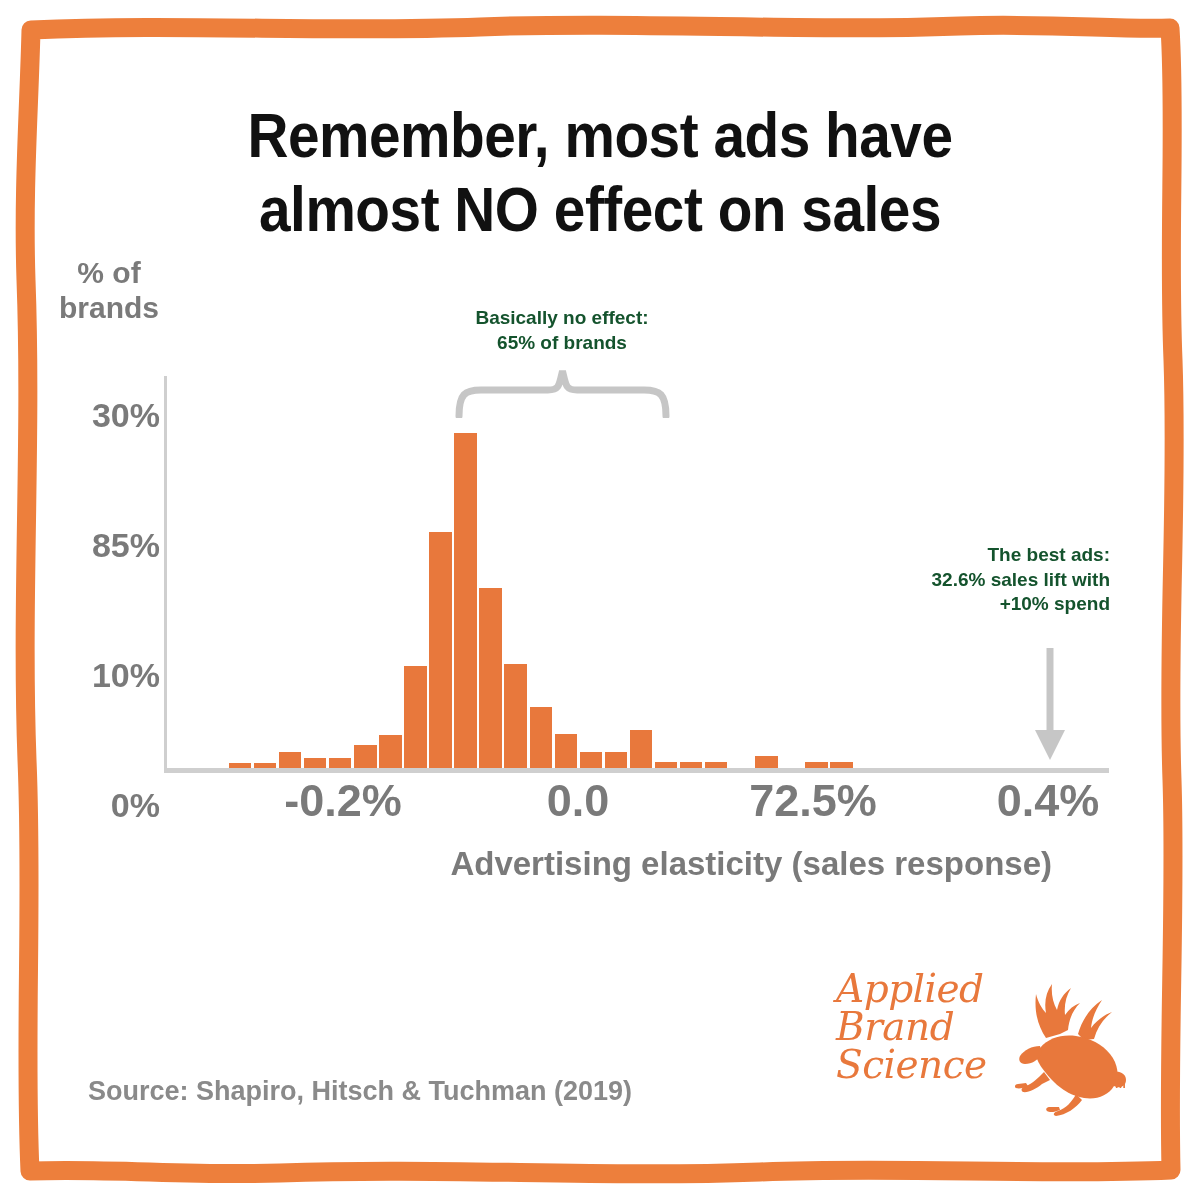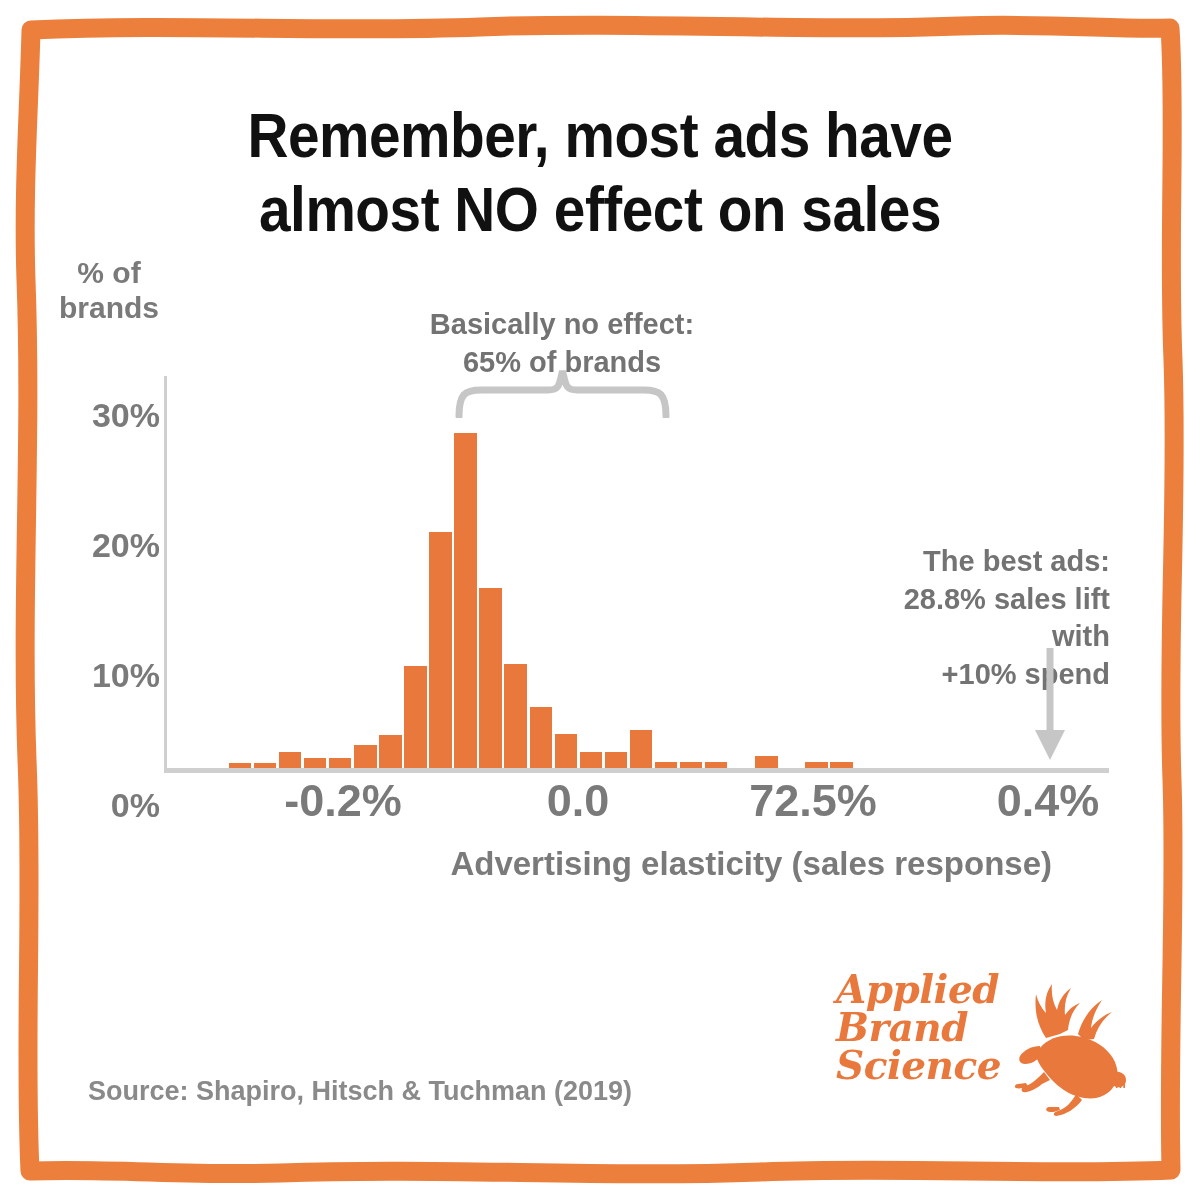--- a/index.html
+++ b/index.html
@@ -137,24 +137,24 @@
     left: 164px;
     top: 768px;
     width: 945px;
     height: 5px;
     background: #cfcfcf;
   }
 
   
   .anno {
     position: absolute;
-    font-size: 29px;
+    font-size: 19px;
     font-weight: bold;
     line-height: 1.30;
-    color: #737373;
+    color: #14532d;
     white-space: pre-line;
   }
   #anno-left {
     left: 412px;
     top: 306px;
     width: 300px;
     text-align: center;
   }
   #anno-right {
     left: 845px;
@@ -196,21 +196,21 @@
     width: 290px;
     height: 150px;
   }
   #logo-text {
     position: absolute;
     left: 0;
     top: 2px;
     width: 175px;
     font-family: "DejaVu Serif", serif;
     font-style: italic;
-    font-weight: bold;
+    font-weight: normal;
     font-size: 39px;
     line-height: 0.98;
     color: #E8783C;
     white-space: pre-line;
     letter-spacing: -0.5px;
   }
   #logo-mark {
     position: absolute;
     left: 168px;
     top: 8px;
@@ -249,21 +249,21 @@
 
   <div id="title">Remember, most ads have
 almost NO effect on sales</div>
 
   <div id="chart">
 
     <div class="axis-title-y">% of brands</div>
 
     <div id="yticks">
       <div class="ytick" style="top:360px">30%</div>
-      <div class="ytick" style="top:490px">20%</div>
+      <div class="ytick" style="top:490px">85%</div>
       <div class="ytick" style="top:620px">10%</div>
       <div class="ytick" style="top:750px">0%</div>
     </div>
 
     <div id="yaxis-line"></div>
     <div id="xaxis-line"></div>
 
     <div id="plot">
       <div id="bars">
           <div class="bar" style="left: 62.7px; width: 22.6px; height: 5px;"></div>
@@ -300,21 +300,21 @@
     <div class="axis-title-x">Advertising elasticity (sales response)</div>
 
     <div class="anno" id="anno-left">Basically no effect:
 65% of brands</div>
     <svg id="brace" viewBox="0 0 215 50" xmlns="http://www.w3.org/2000/svg">
       <path fill="none" stroke="#c6c6c6" stroke-width="7" stroke-linecap="round" d="M 4,48 C 4,26 10,22 26,22 L 93,22 C 104,22 104,18 107.5,3
            C 111,18 111,22 122,22 L 189,22 C 205,22 211,26 211,48"></path>
     </svg>
 
     <div class="anno" id="anno-right">The best ads:
-28.8% sales lift with
+32.6% sales lift with
 +10% spend</div>
     <svg id="arrow" viewBox="0 0 40 115" xmlns="http://www.w3.org/2000/svg">
       <line x1="20" y1="0" x2="20" y2="86" stroke="#c6c6c6" stroke-width="7"></line>
       <polygon points="20,112 5,82 35,82" fill="#c6c6c6"></polygon>
     </svg>
   </div>
 
   <div id="source">Source: Shapiro, Hitsch &amp; Tuchman (2019)</div>
 
   <div id="logo">

